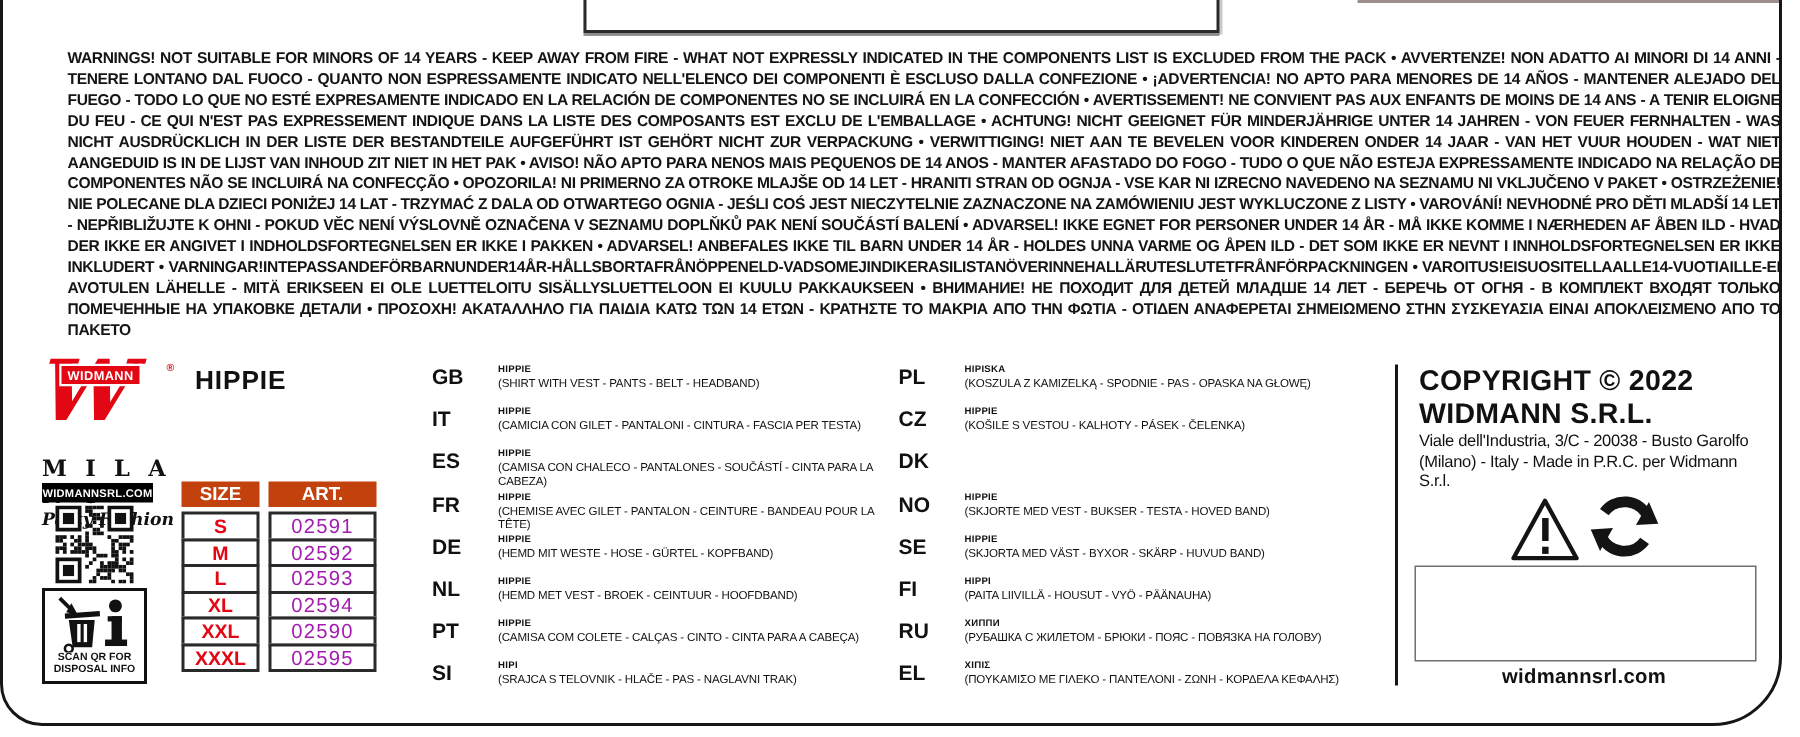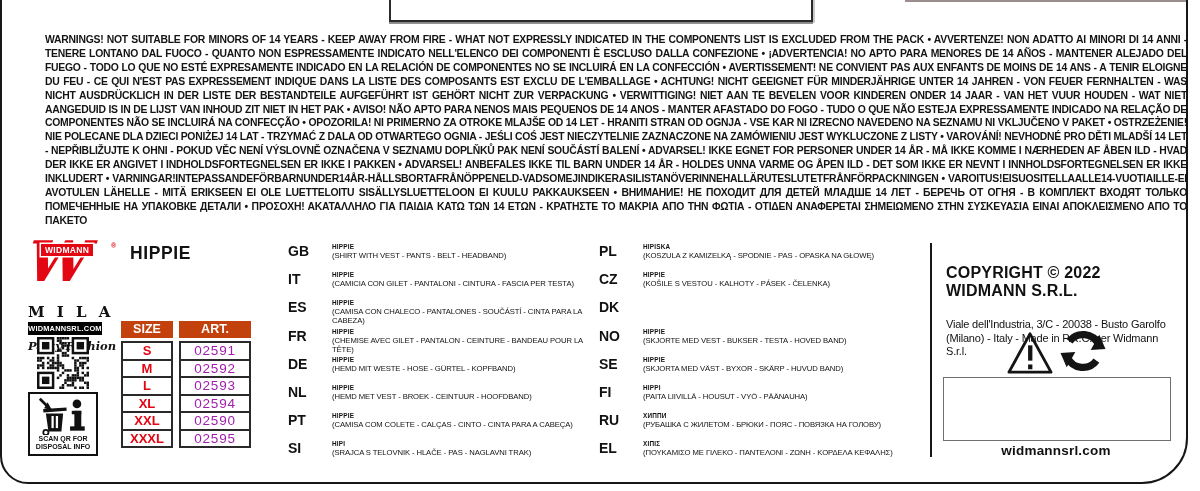--- a/index.html
+++ b/index.html
@@ -51,22 +51,22 @@
   .lang-col-left{left:288px;width:302px;}
   .lang-col-right{left:599px;width:325px;}
   .lang-entry{height:28.2px;display:flex;}
   .lang-code{width:44px;font-size:14px;font-weight:900;padding-top:1px;flex:none;}
   .lang-text{flex:1;padding-top:1px;}
   .lang-title{font-size:6.4px;font-weight:bold;letter-spacing:.2px;}
   .lang-desc{font-size:7.7px;margin-top:1px;letter-spacing:-0.1px;}
   .divider{position:absolute;left:930px;top:243px;width:2px;height:214px;background:#161616;}
   
   .info{position:absolute;left:946px;top:244px;width:232px;}
-  .copyright{font-size:16px;font-weight:900;letter-spacing:.2px;margin-top:20px;}
-  .addr{font-size:11px;line-height:13.5px;letter-spacing:-0.2px;margin-top:18px;}
+  .copyright{font-size:19px;font-weight:900;letter-spacing:.2px;}
+  .addr{font-size:11px;line-height:13.5px;letter-spacing:-0.2px;margin-top:0;}
   .warn-tri{position:absolute;left:1006px;top:331px;}
   .recycle{position:absolute;left:1060px;top:328px;}
   .empty-box{position:absolute;left:943px;top:377px;width:226px;height:62px;
         border:1.5px solid #6f6f6f;background:#fff;}
   .website{position:absolute;left:943px;top:443px;width:226px;text-align:center;
         font-size:13.5px;font-weight:bold;letter-spacing:.2px;}
 </style>
 </head>
 <body>
 

